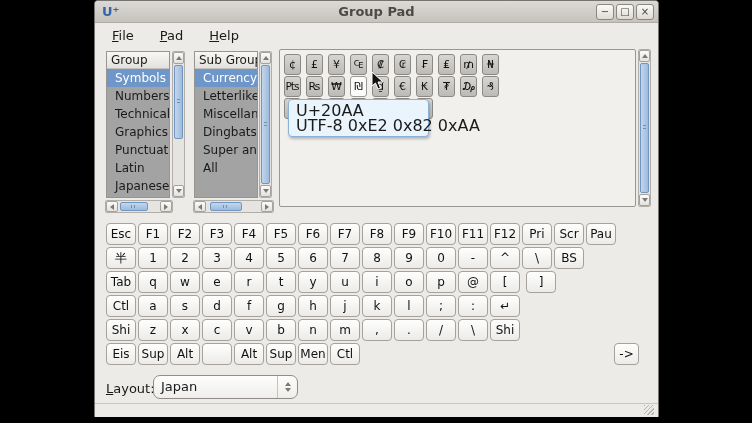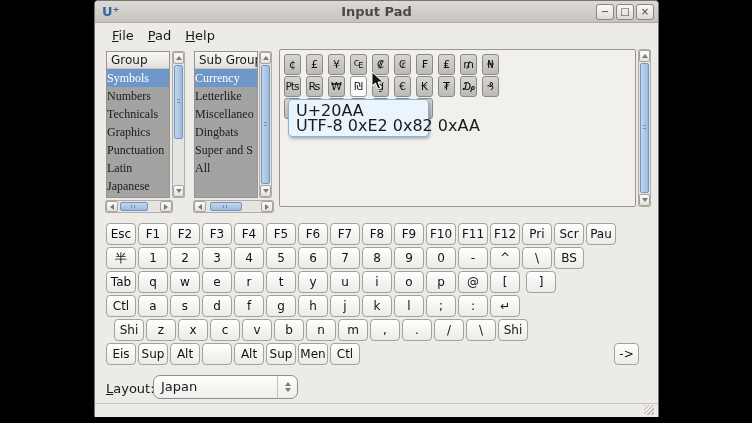--- a/index.html
+++ b/index.html
@@ -17,31 +17,31 @@
               color:#3465a4; }
   .win-title { position:absolute; left:0; right:0; top:3px; text-align:center;
                font-size:13px; font-weight:bold; color:#4c4a47; }
   .win-btns { position:absolute; right:4px; top:3px; display:flex; gap:2px; }
   .win-btn { width:18px; height:16px; border:1px solid #8a8781; border-radius:3px;
              background:linear-gradient(#fbfaf8,#dedbd6); font-size:10px; line-height:14px;
              text-align:center; color:#444; font-family:"DejaVu Sans", sans-serif; }
 
   
   .menubar { position:absolute; left:0; top:23px; right:0; height:22px; display:flex;
-             padding-left:11px; align-items:center; gap:2px; }
+             padding-left:11px; align-items:center; gap:14px; }
   .menu-item { display:inline-block; padding:2px 6px; font-size:13px; }
   .mnemonic::first-letter { text-decoration:underline; }
 
   
   .listbox { position:absolute; background:#a3a3a3; border:1px solid #98958f; overflow:hidden; }
   .list-header { height:17px; background:linear-gradient(#f8f7f5,#e3e1dd);
                  border-bottom:1px solid #c5c2bd; font-size:12px; padding:1px 4px;
                  white-space:nowrap; }
-  .list-item { height:18px; line-height:18px; padding:0 0; font-size:12px;
-               white-space:nowrap; overflow:hidden;font-family:Liberation Serif, serif; }
+  .list-item { height:18px; line-height:18px; padding:0 8px; font-size:12px;
+               white-space:nowrap; overflow:hidden; }
   .list-item.selected { background:#6e96c8; color:#fff; }
 
   
   .vsb { position:absolute; width:13px; background:#e6e4e0; border:1px solid #b1aea9; border-radius:2px; }
   .hsb { position:absolute; height:13px; background:#e6e4e0; border:1px solid #b1aea9; border-radius:2px; }
   .sb-btn { position:absolute; background:linear-gradient(#fcfbfa,#e4e2de); border:1px solid #a5a29d;
             border-radius:2px; display:flex; align-items:center; justify-content:center; }
   .vsb .sb-btn { left:0; right:0; height:12px; }
   .vsb .up { top:0; }  .vsb .down { bottom:0; }
   .hsb .sb-btn { top:0; bottom:0; width:12px; }
@@ -71,21 +71,21 @@
 
   .tooltip { position:absolute; left:193px; top:98px; width:141px; height:38px; z-index:10;
              background:#e9f4fd; border:1px solid #8ab1d8; border-radius:4px;
              padding:3px 7px; font-size:16px; line-height:15px; box-shadow:1px 2px 3px rgba(0,0,0,.25);
              white-space:nowrap; }
   .cursor { position:absolute; left:276px; top:70px; z-index:20; }
 
   
   .kb-row { position:absolute; left:11px; display:flex; gap:2px; }
   #kb-row-0 { top:222px; } #kb-row-1 { top:246px; } #kb-row-2 { top:270px; }
-  #kb-row-3 { top:294px; } #kb-row-4 { top:318px;margin-left:8px; } #kb-row-5 { top:342px; }
+  #kb-row-3 { top:294px; } #kb-row-4 { top:318px; } #kb-row-5 { top:342px; }
   #kb-row-2 .key:last-child { margin-left:4px; }
   .key { width:30px; height:22px; border:1px solid #a5a29d; border-radius:4px;
          background:linear-gradient(#fefefd,#ecebe8); font-size:12px; color:#111;
          display:flex; align-items:center; justify-content:center; padding:0;
          font-family:"DejaVu Sans", sans-serif; }
   .send-btn { position:absolute; left:519px; top:342px; width:25px; }
 
   
   .layout-label { position:absolute; left:11px; top:380px; font-size:13px; }
   .combo { position:absolute; left:58px; top:374px; width:145px; height:24px;
@@ -100,21 +100,21 @@
                  background:repeating-linear-gradient(135deg,#b7b4af 0 1px,transparent 1px 3px); }
 </style>
 </head>
 <body>
 
 <div class="stage">
   <div class="window">
 
     <div class="titlebar">
       <span class="app-icon">U⁺</span>
-      <span class="win-title">Input Pad</span>
+      <span class="win-title">Group Pad</span>
       <span class="win-btns">
         <button class="win-btn">−</button>
         <button class="win-btn">□</button>
         <button class="win-btn">×</button>
       </span>
     </div>
 
     <div class="menubar">
       <span class="menu-item mnemonic">File</span>
       <span class="menu-item mnemonic">Pad</span>

